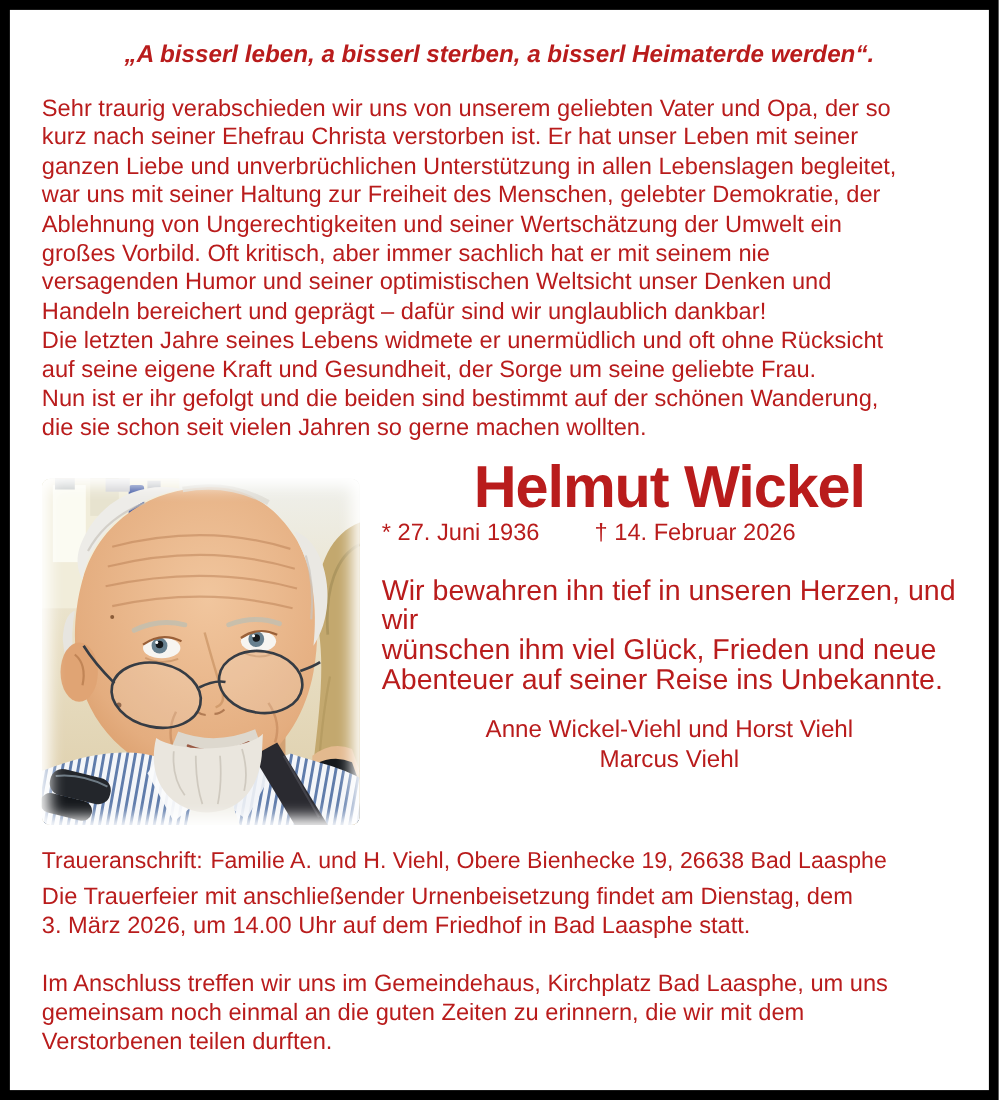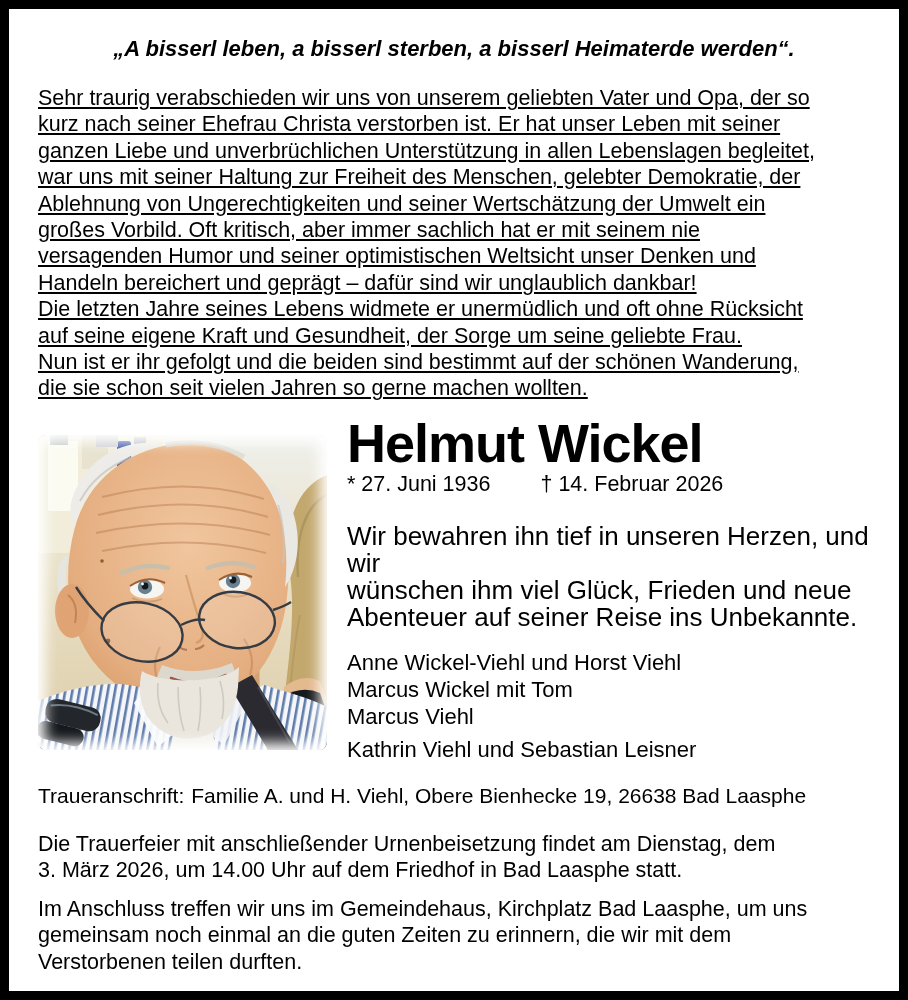--- a/index.html
+++ b/index.html
@@ -4,37 +4,36 @@
 <style>
   html,body{margin:0;padding:0;background:#ffffff;}
   .notice{
     position:relative;
     width:908px;height:1000px;
     box-sizing:border-box;
     border:9px solid #000;
     background:#fff;
     padding:24px 29px 0 29px;
     font-family:"Liberation Sans",sans-serif;
-    color:#000000;
+    color:#b91c1c;
     overflow:hidden;
   }
   .quote{
     margin:2px 0 0 0;
     text-align:center;
     font-weight:bold;
     font-style:italic;
     font-size:22px;
     line-height:28px;
   }
   .lines{white-space:pre-line;}
   .intro{
     margin:22px 0 0 0;
     font-size:21.5px;
     line-height:26.4px;
-    text-decoration:underline;
   }
   .middle{display:flex;margin-top:15px;}
   .photo{
     position:relative;
     flex:none;
     width:289px;height:315px;
     margin-top:18px;
     border-radius:8px;
     overflow:hidden;
   }
@@ -43,41 +42,42 @@
     box-shadow:inset 0 0 14px 7px #ffffff;
     pointer-events:none;
   }
   .right-col{margin-left:20px;flex:1;min-width:0;}
   .deceased-name{
     margin:0;
     font-size:54px;
     line-height:52px;
     font-weight:bold;
     letter-spacing:-1px;
+    text-align:center;
   }
   .dates{
     display:flex;gap:50px;
     margin-top:2px;
     font-size:21.5px;line-height:26px;
   }
   .tribute{
     margin:26px 0 0 0;
     font-size:26px;line-height:27px;
   }
   .mourners{margin-top:18px;font-size:22px;line-height:27px;}
-  .mourner{margin:0;}
+  .mourner{margin:0;text-align:center;}
   .mourner.spaced{margin-top:6px;}
   .address{
     margin:20px 0 0 0;
     font-size:21px;line-height:26px;
   }
   .address .label{font-weight:normal;}
   .address .text{margin-left:7px;}
-  .funeral{margin:22px 0 0 0;font-size:21.5px;line-height:26.5px;}
-  .gathering{margin:12px 0 0 0;font-size:21.5px;line-height:26.5px;}
+  .funeral{margin:6px 0 0 0;font-size:21.5px;line-height:26.5px;}
+  .gathering{margin:26px 0 0 0;font-size:21.5px;line-height:26.5px;}
 </style>
 </head>
 <body>
 
 <div class="notice">
 
   <p class="quote">„A bisserl leben, a bisserl sterben, a bisserl Heimaterde werden“.</p>
 
   <p class="intro lines">Sehr traurig verabschieden wir uns von unserem geliebten Vater und Opa, der so
 kurz nach seiner Ehefrau Christa verstorben ist. Er hat unser Leben mit seiner
@@ -233,23 +233,21 @@
       <h1 class="deceased-name">Helmut Wickel</h1>
       <div class="dates">
         <span>* 27. Juni 1936</span>
         <span>† 14. Februar 2026</span>
       </div>
       <p class="tribute lines">Wir bewahren ihn tief in unseren Herzen, und wir
 wünschen ihm viel Glück, Frieden und neue
 Abenteuer auf seiner Reise ins Unbekannte.</p>
       <div class="mourners">
         <div class="mourner">Anne Wickel-Viehl und Horst Viehl</div>
-        <div class="mourner">Marcus Wickel mit Tom</div>
         <div class="mourner">Marcus Viehl</div>
-        <div class="mourner spaced">Kathrin Viehl und Sebastian Leisner</div>
       </div>
     </div>
   </div>
 
   <p class="address">
     <span class="label">Traueranschrift:</span><span class="text">Familie A. und H. Viehl, Obere Bienhecke 19, 26638 Bad Laasphe</span>
   </p>
 
   <p class="funeral lines">Die Trauerfeier mit anschließender Urnenbeisetzung findet am Dienstag, dem
 3. März 2026, um 14.00 Uhr auf dem Friedhof in Bad Laasphe statt.</p>

